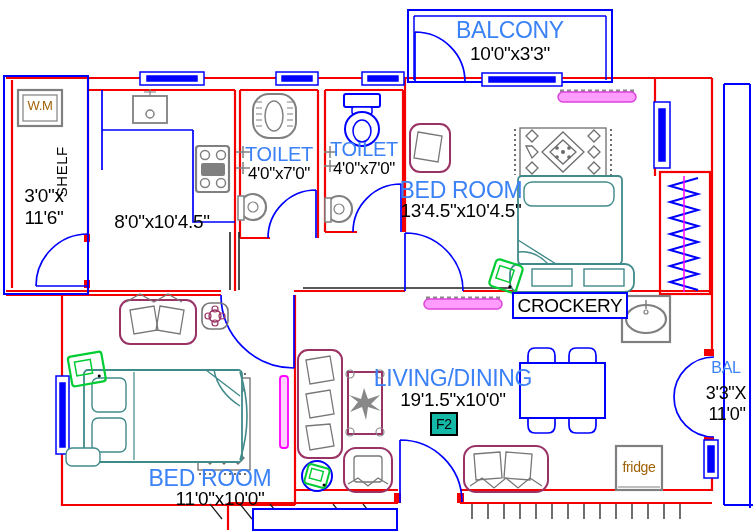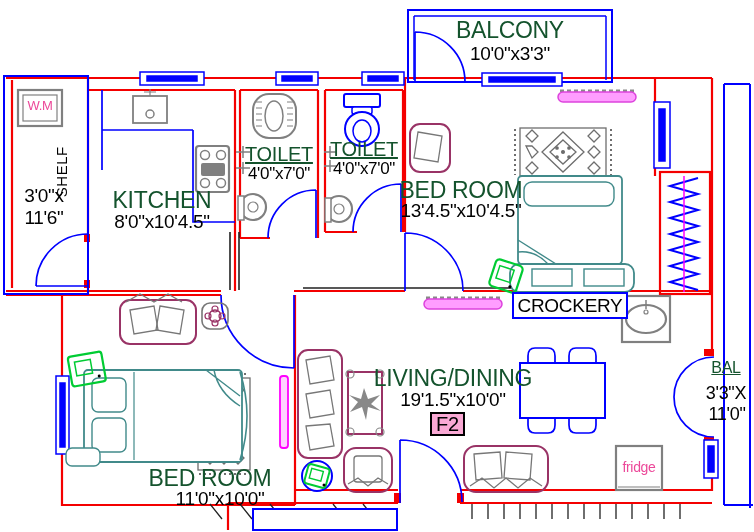--- a/index.html
+++ b/index.html
@@ -1,30 +1,30 @@
 <!DOCTYPE html>
 <html><head>
 <meta charset="utf-8">
 <style>
   html,body{margin:0;padding:0;background:#fff;}
   #plan{position:relative;width:754px;height:532px;background:#fff;overflow:hidden;
         font-family:"Liberation Sans",sans-serif;}
   #plan svg{position:absolute;left:0;top:0;}
   .lbl{position:absolute;text-align:center;white-space:nowrap;line-height:1.05;letter-spacing:-0.3px;}
-  .magenta{color:#14532d;}
+  .magenta{color:#3b82f6;}
   .blk{color:#000;}
-  .green{color:#ec4899;}
+  .green{color:#a16207;}
   .room-name{font-size:23px;}
   .room-dims{font-size:19px;}
-  .small-name{font-size:20px;text-decoration:underline;}
+  .small-name{font-size:20px;}
   .small-dims{font-size:17px;}
   .tiny{font-size:13px;}
   .vert{transform:rotate(-90deg);transform-origin:left bottom;font-size:15px;letter-spacing:0.5px;}
   .crockery-box{border:2px solid #0000ff;background:#fff;font-size:19px;height:23px;line-height:23px;}
-  .f2-box{border:2px solid #000;background:#f9a8d4;font-size:20px;padding:0 4px;height:20px;line-height:20px;}
+  .f2-box{border:2px solid #000;background:#14b8a6;font-size:14px;padding:0 4px;height:20px;line-height:20px;}
 </style>
 </head>
 <body>
 
 <div id="plan">
 
 <svg width="754" height="532" viewBox="0 0 754 532">
 
   <g stroke="#f40000" stroke-width="2.2" fill="none">
     <path d="M6,78 H712"></path>
@@ -295,21 +295,20 @@
 <div class="lbl magenta room-name" style="left:408px;top:18px;width:204px;">BALCONY</div>
 <div class="lbl blk room-dims" style="left:408px;top:44px;width:204px;">10'0"x3'3"</div>
 
 <div class="lbl green tiny" style="left:18px;top:99px;width:44px;">W.M</div>
 
 <div class="lbl blk room-dims" style="left:0px;top:186px;width:88px;">3'0"x</div>
 <div class="lbl blk room-dims" style="left:0px;top:208px;width:88px;">11'6"</div>
 
 <div class="lbl blk vert" style="left:70px;top:196px;width:80px;">SHELF</div>
 
-<div class="lbl magenta room-name" style="left:88px;top:188px;width:148px;">KITCHEN</div>
 <div class="lbl blk room-dims" style="left:84px;top:212px;width:156px;">8'0"x10'4.5"</div>
 
 <div class="lbl magenta small-name" style="left:236px;top:144px;width:86px;">TOILET</div>
 <div class="lbl blk small-dims" style="left:236px;top:165px;width:86px;">4'0"x7'0"</div>
 
 <div class="lbl magenta small-name" style="left:322px;top:139px;width:84px;">TOILET</div>
 <div class="lbl blk small-dims" style="left:322px;top:160px;width:84px;">4'0"x7'0"</div>
 
 <div class="lbl magenta room-name" style="left:396px;top:178px;width:130px;">BED ROOM</div>
 <div class="lbl blk room-dims" style="left:386px;top:201px;width:150px;">13'4.5"x10'4.5"</div>

